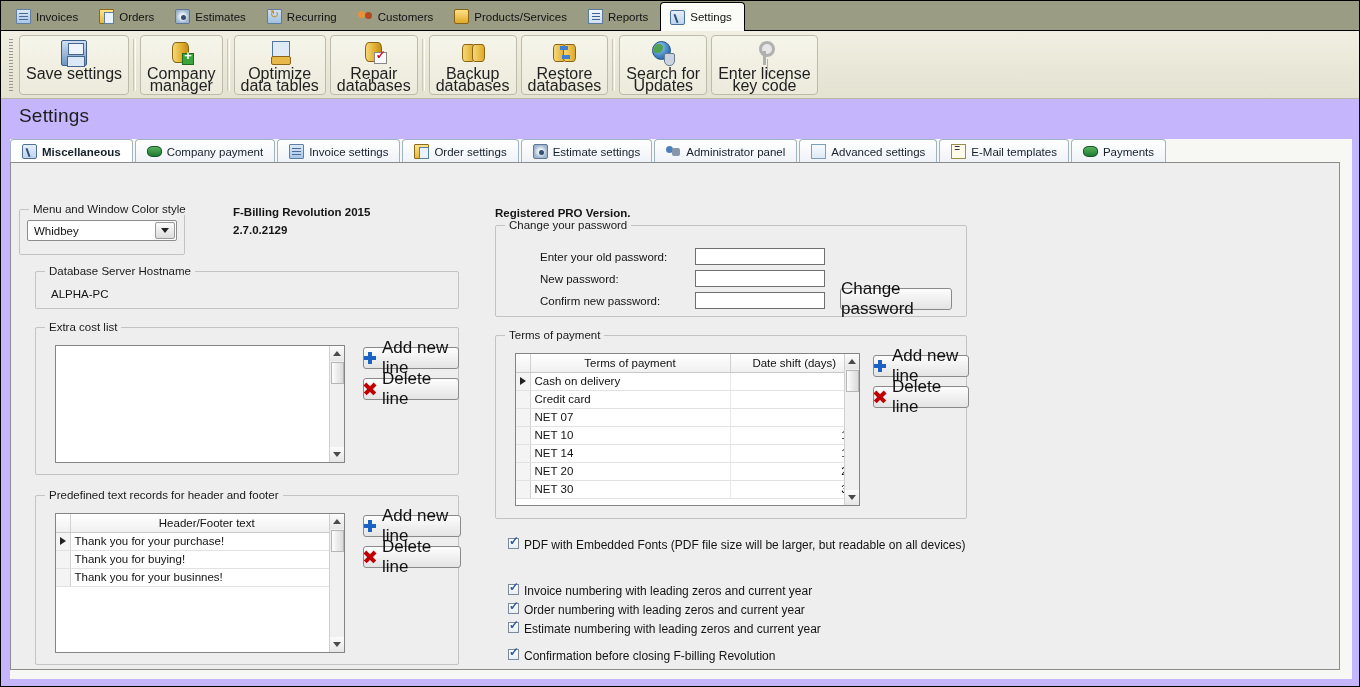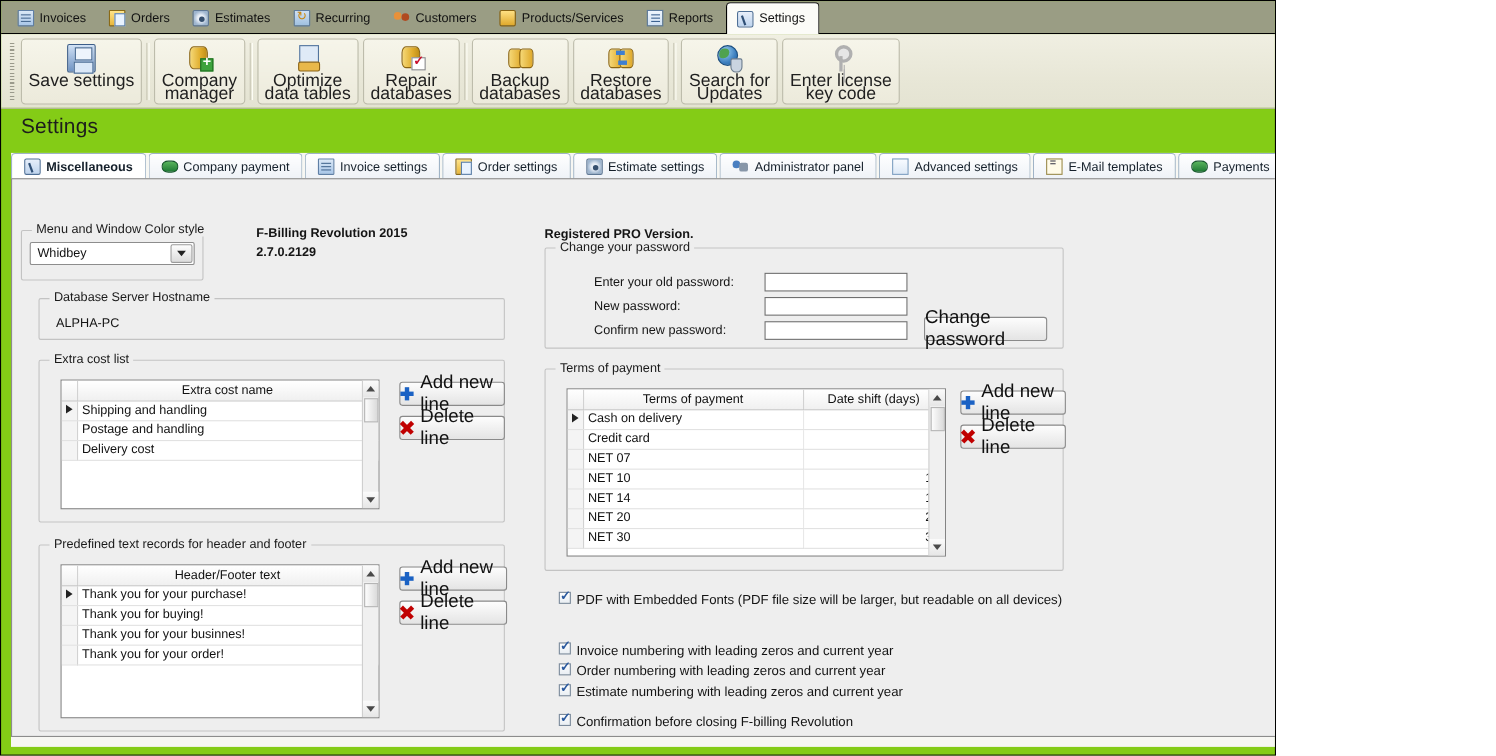--- a/index.html
+++ b/index.html
@@ -7,22 +7,22 @@
     margin: 0; padding: 0;
     width: 1360px; height: 687px;
     font-family: "Liberation Sans", sans-serif;
     font-size: 11px;
     color: #1a1a1a;
     overflow: hidden;
     background: #ffffff;
   }
   .app {
     position: relative;
-    width: 1160px; height: 687px;
-    background: #84cc16;
+    width: 1360px; height: 687px;
+    background: #c4b5fd;
     border: 1px solid #000;
     overflow: hidden;
   }
 
   
   .navbar {
     position: absolute; left: 0; top: 0;
     width: 1360px; height: 30px;
     background: #9a9d84;
     border-bottom: 1px solid #000;
@@ -419,197 +419,171 @@
 
       <div class="gb" style="left:24px; top:108px; width:424px; height:38px;">
         <span class="gb-t">Database Server Hostname</span>
         <span class="lbl" style="left:15px; top:16px;">ALPHA-PC</span>
       </div>
 
       <div class="gb" style="left:24px; top:164px; width:424px; height:148px;">
         <span class="gb-t">Extra cost list</span>
 
         <div class="grid" style="left:19px; top:17px; width:290px; height:118px;">
+          <div class="vscroll">
+            <div class="vs-btn">
+                <span class="vs-up"></span>
+              </div>
+            <div class="vs-thumb"></div>
+            <div class="vs-btn">
+                <span class="vs-dn"></span>
+              </div>
+          </div>
+        </div>
+
+        <div class="btn" style="left:327px; top:19px; width:96px; height:22px;">
+          <span class="plus-ic"></span>
+          <span>Add new line</span>
+        </div>
+        <div class="btn" style="left:327px; top:50px; width:96px; height:22px;">
+          <span class="x-ic"></span>
+          <span>Delete line</span>
+        </div>
+      </div>
+
+      <div class="gb" style="left:24px; top:332px; width:424px; height:170px;">
+        <span class="gb-t">Predefined text records for header and footer</span>
+
+        <div class="grid" style="left:19px; top:17px; width:290px; height:140px;">
           <table>
             <thead>
               <tr>
                 <th class="sel-col"></th>
-                <th>Extra cost name</th>
+                <th>Header/Footer text</th>
               </tr>
             </thead>
             <tbody>
               <tr>
                 <td class="sel-col"><span class="rowmark"></span></td>
-                <td>Shipping and handling</td>
-              </tr>
-              <tr>
-                <td class="sel-col"></td>
-                <td>Postage and handling</td>
-              </tr>
-              <tr>
-                <td class="sel-col"></td>
-                <td>Delivery cost</td>
+                <td>Thank you for your purchase!</td>
+              </tr>
+              <tr>
+                <td class="sel-col"></td>
+                <td>Thank you for buying!</td>
+              </tr>
+              <tr>
+                <td class="sel-col"></td>
+                <td>Thank you for your businnes!</td>
               </tr>
             </tbody>
           </table>
           <div class="vscroll">
             <div class="vs-btn">
                 <span class="vs-up"></span>
               </div>
             <div class="vs-thumb"></div>
             <div class="vs-btn">
                 <span class="vs-dn"></span>
               </div>
           </div>
         </div>
 
-        <div class="btn" style="left:327px; top:19px; width:96px; height:22px;">
+        <div class="btn" style="left:327px; top:19px; width:98px; height:22px;">
           <span class="plus-ic"></span>
           <span>Add new line</span>
         </div>
-        <div class="btn" style="left:327px; top:50px; width:96px; height:22px;">
+        <div class="btn" style="left:327px; top:50px; width:98px; height:22px;">
           <span class="x-ic"></span>
           <span>Delete line</span>
         </div>
       </div>
 
-      <div class="gb" style="left:24px; top:332px; width:424px; height:170px;">
-        <span class="gb-t">Predefined text records for header and footer</span>
-
-        <div class="grid" style="left:19px; top:17px; width:290px; height:140px;">
+      <span class="lbl bold" style="left:222px; top:43px;">F-Billing Revolution 2015</span>
+      <span class="lbl bold" style="left:222px; top:61px;">2.7.0.2129</span>
+
+      <span class="lbl bold" style="left:484px; top:44px;">Registered PRO Version.</span>
+
+      <div class="gb" style="left:484px; top:62px; width:472px; height:92px;">
+        <span class="gb-t">Change your password</span>
+
+        <span class="lbl" style="left:44px; top:25px;">Enter your old password:</span>
+        <input class="tinput" style="left: 199px; top: 22px; width: 130px;" type="password">
+
+        <span class="lbl" style="left:44px; top:47px;">New password:</span>
+        <input class="tinput" style="left: 199px; top: 44px; width: 130px;" type="password">
+
+        <span class="lbl" style="left:44px; top:69px;">Confirm new password:</span>
+        <input class="tinput" style="left: 199px; top: 66px; width: 130px;" type="password">
+
+        <div class="btn" style="left:344px; top:62px; width:112px; height:22px;">
+          <span>Change password</span>
+        </div>
+      </div>
+
+      <div class="gb" style="left:484px; top:172px; width:472px; height:184px;">
+        <span class="gb-t">Terms of payment</span>
+
+        <div class="grid" style="left:19px; top:17px; width:345px; height:153px;">
           <table>
             <thead>
               <tr>
                 <th class="sel-col"></th>
-                <th>Header/Footer text</th>
+                <th style="width:200px">Terms of payment</th>
+                <th>Date shift (days)</th>
               </tr>
             </thead>
             <tbody>
               <tr>
                 <td class="sel-col"><span class="rowmark"></span></td>
-                <td>Thank you for your purchase!</td>
-              </tr>
-              <tr>
-                <td class="sel-col"></td>
-                <td>Thank you for buying!</td>
-              </tr>
-              <tr>
-                <td class="sel-col"></td>
-                <td>Thank you for your businnes!</td>
-              </tr>
-              <tr>
-                <td class="sel-col"></td>
-                <td>Thank you for your order!</td>
+                <td>Cash on delivery</td>
+                <td class="num">0</td>
+              </tr>
+              <tr>
+                <td class="sel-col"></td>
+                <td>Credit card</td>
+                <td class="num">0</td>
+              </tr>
+              <tr>
+                <td class="sel-col"></td>
+                <td>NET 07</td>
+                <td class="num">7</td>
+              </tr>
+              <tr>
+                <td class="sel-col"></td>
+                <td>NET 10</td>
+                <td class="num">10</td>
+              </tr>
+              <tr>
+                <td class="sel-col"></td>
+                <td>NET 14</td>
+                <td class="num">14</td>
+              </tr>
+              <tr>
+                <td class="sel-col"></td>
+                <td>NET 20</td>
+                <td class="num">20</td>
+              </tr>
+              <tr>
+                <td class="sel-col"></td>
+                <td>NET 30</td>
+                <td class="num">30</td>
               </tr>
             </tbody>
           </table>
           <div class="vscroll">
             <div class="vs-btn">
                 <span class="vs-up"></span>
               </div>
             <div class="vs-thumb"></div>
             <div class="vs-btn">
                 <span class="vs-dn"></span>
               </div>
           </div>
         </div>
 
-        <div class="btn" style="left:327px; top:19px; width:98px; height:22px;">
-          <span class="plus-ic"></span>
-          <span>Add new line</span>
-        </div>
-        <div class="btn" style="left:327px; top:50px; width:98px; height:22px;">
-          <span class="x-ic"></span>
-          <span>Delete line</span>
-        </div>
-      </div>
-
-      <span class="lbl bold" style="left:222px; top:43px;">F-Billing Revolution 2015</span>
-      <span class="lbl bold" style="left:222px; top:61px;">2.7.0.2129</span>
-
-      <span class="lbl bold" style="left:484px; top:44px;">Registered PRO Version.</span>
-
-      <div class="gb" style="left:484px; top:62px; width:472px; height:92px;">
-        <span class="gb-t">Change your password</span>
-
-        <span class="lbl" style="left:44px; top:25px;">Enter your old password:</span>
-        <input class="tinput" style="left: 199px; top: 22px; width: 130px;" type="password">
-
-        <span class="lbl" style="left:44px; top:47px;">New password:</span>
-        <input class="tinput" style="left: 199px; top: 44px; width: 130px;" type="password">
-
-        <span class="lbl" style="left:44px; top:69px;">Confirm new password:</span>
-        <input class="tinput" style="left: 199px; top: 66px; width: 130px;" type="password">
-
-        <div class="btn" style="left:344px; top:62px; width:112px; height:22px;">
-          <span>Change password</span>
-        </div>
-      </div>
-
-      <div class="gb" style="left:484px; top:172px; width:472px; height:184px;">
-        <span class="gb-t">Terms of payment</span>
-
-        <div class="grid" style="left:19px; top:17px; width:345px; height:153px;">
-          <table>
-            <thead>
-              <tr>
-                <th class="sel-col"></th>
-                <th style="width:200px">Terms of payment</th>
-                <th>Date shift (days)</th>
-              </tr>
-            </thead>
-            <tbody>
-              <tr>
-                <td class="sel-col"><span class="rowmark"></span></td>
-                <td>Cash on delivery</td>
-                <td class="num">0</td>
-              </tr>
-              <tr>
-                <td class="sel-col"></td>
-                <td>Credit card</td>
-                <td class="num">0</td>
-              </tr>
-              <tr>
-                <td class="sel-col"></td>
-                <td>NET 07</td>
-                <td class="num">7</td>
-              </tr>
-              <tr>
-                <td class="sel-col"></td>
-                <td>NET 10</td>
-                <td class="num">10</td>
-              </tr>
-              <tr>
-                <td class="sel-col"></td>
-                <td>NET 14</td>
-                <td class="num">14</td>
-              </tr>
-              <tr>
-                <td class="sel-col"></td>
-                <td>NET 20</td>
-                <td class="num">20</td>
-              </tr>
-              <tr>
-                <td class="sel-col"></td>
-                <td>NET 30</td>
-                <td class="num">30</td>
-              </tr>
-            </tbody>
-          </table>
-          <div class="vscroll">
-            <div class="vs-btn">
-                <span class="vs-up"></span>
-              </div>
-            <div class="vs-thumb"></div>
-            <div class="vs-btn">
-                <span class="vs-dn"></span>
-              </div>
-          </div>
-        </div>
-
         <div class="btn" style="left:377px; top:19px; width:96px; height:22px;">
           <span class="plus-ic"></span>
           <span>Add new line</span>
         </div>
         <div class="btn" style="left:377px; top:50px; width:96px; height:22px;">
           <span class="x-ic"></span>
           <span>Delete line</span>
         </div>
       </div>
 

